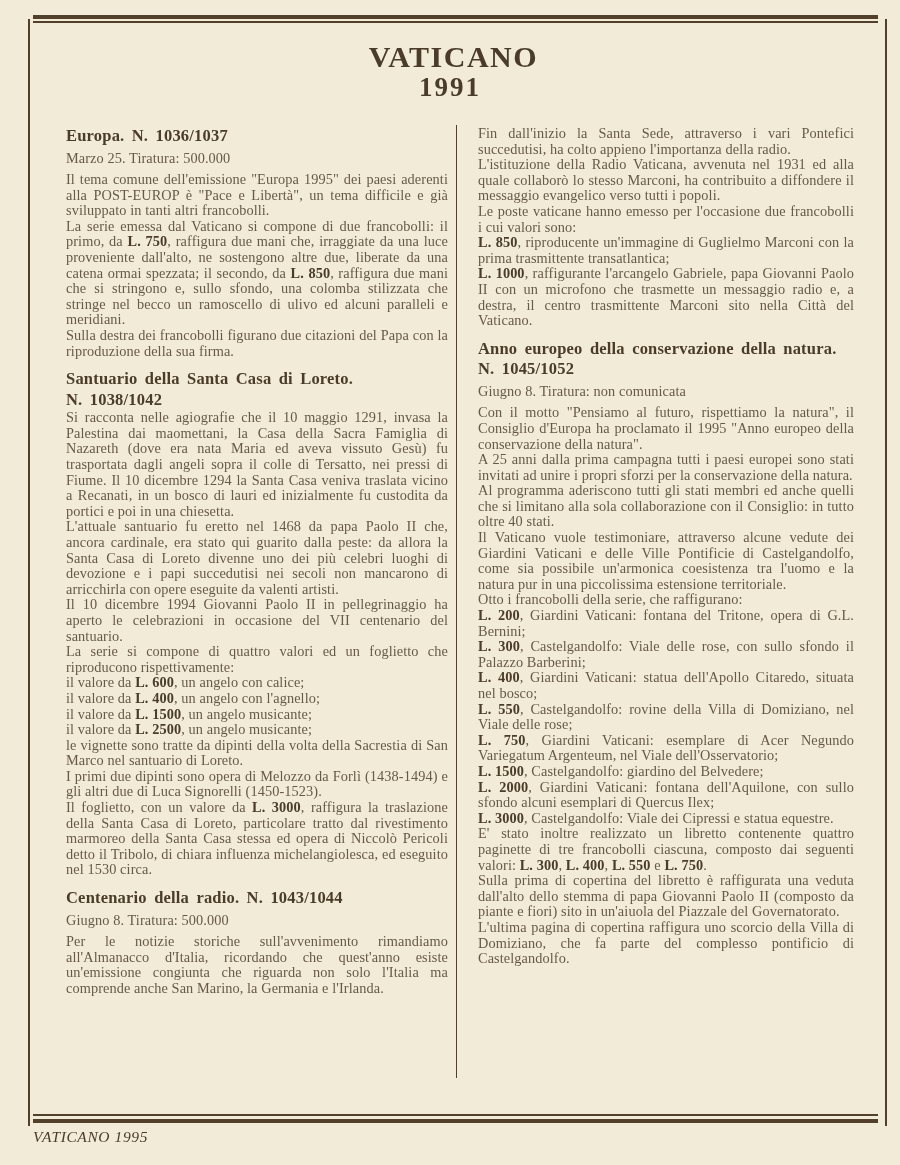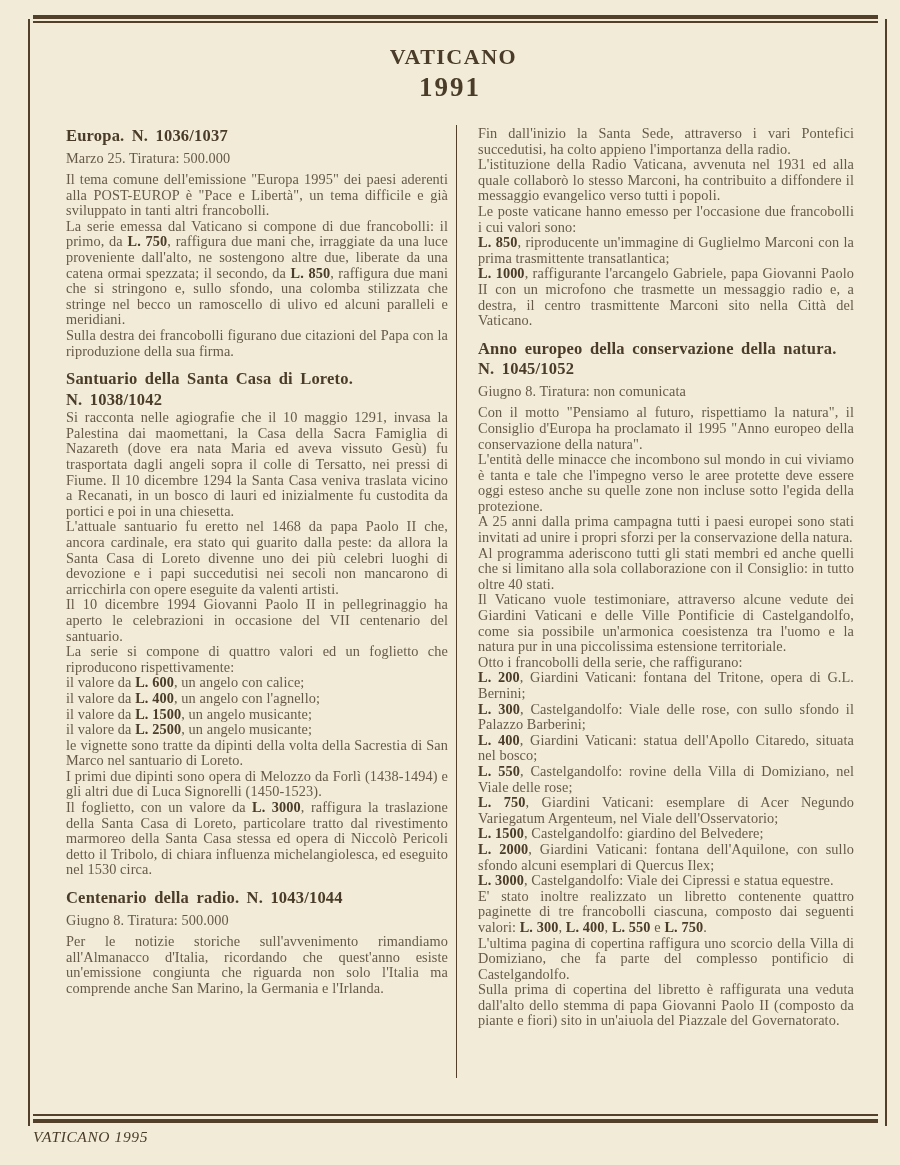--- a/index.html
+++ b/index.html
@@ -13,21 +13,21 @@
   .rule{position:absolute;left:33px;width:845px;background:var(--rule,#52402a);}
   .rule.top-thick{top:15px;height:4px;}
   .rule.top-thin{top:21px;height:2px;}
   .rule.bottom-thin{top:1114px;height:2px;}
   .rule.bottom-thick{top:1119px;height:4px;}
   .vline{position:absolute;width:2px;background:var(--rule,#52402a);}
   .vline.left{left:28px;top:19px;height:1107px;}
   .vline.right{left:885px;top:19px;height:1107px;}
   .vline.center{left:456px;top:125px;height:953px;width:1px;}
   .title-block{position:absolute;top:40px;left:0;width:100%;text-align:center;color:var(--head,#4a3c28);}
-  .title-line1{font-size:22px;font-weight:bold;letter-spacing:1.5px;line-height:33px;padding-left:7px;}
+  .title-line1{font-size:30px;font-weight:bold;letter-spacing:1.5px;line-height:33px;padding-left:7px;}
   .title-line2{font-size:27px;font-weight:bold;letter-spacing:2px;line-height:28px;}
   .col{
     position:absolute;top:126px;text-align:justify;
     font-size:14.3px;line-height:15.6px;letter-spacing:0.1px;
   }
   .col-left{left:66px;width:382px;}
   .col-right{left:478px;width:376px;}
   .sec{margin:0;}
   .sec + .sec{margin-top:10px;}
   .sec-heading{
@@ -93,33 +93,32 @@
         <p class="para">Fin dall'inizio la Santa Sede, attraverso i vari Pontefici succedutisi, ha colto appieno l'importanza della radio.</p>
         <p class="para">L'istituzione della Radio Vaticana, avvenuta nel 1931 ed alla quale collaborò lo stesso Marconi, ha contribuito a diffondere il messaggio evangelico verso tutti i popoli.</p>
         <p class="para">Le poste vaticane hanno emesso per l'occasione due francobolli i cui valori sono:</p>
         <p class="para"><b>L. 850</b>, riproducente un'immagine di Guglielmo Marconi con la prima trasmittente transatlantica;</p>
         <p class="para"><b>L. 1000</b>, raffigurante l'arcangelo Gabriele, papa Giovanni Paolo II con un microfono che trasmette un messaggio radio e, a destra, il centro trasmittente Marconi sito nella Città del Vaticano.</p>
       </section>
       <section class="sec">
         <h2 class="sec-heading">Anno europeo della conservazione della natura.<br>N. 1045/1052</h2>
         <p class="dateline">Giugno 8. Tiratura: non comunicata</p>
         <p class="para">Con il motto "Pensiamo al futuro, rispettiamo la natura", il Consiglio d'Europa ha proclamato il 1995 "Anno europeo della conservazione della natura".</p>
-        <p class="para">L'entità delle minacce che incombono sul mondo in cui viviamo è tanta e tale che l'impegno verso le aree protette deve essere oggi esteso anche su quelle zone non incluse sotto l'egida della protezione.</p>
         <p class="para">A 25 anni dalla prima campagna tutti i paesi europei sono stati invitati ad unire i propri sforzi per la conservazione della natura.</p>
         <p class="para">Al programma aderiscono tutti gli stati membri ed anche quelli che si limitano alla sola collaborazione con il Consiglio: in tutto oltre 40 stati.</p>
         <p class="para">Il Vaticano vuole testimoniare, attraverso alcune vedute dei Giardini Vaticani e delle Ville Pontificie di Castelgandolfo, come sia possibile un'armonica coesistenza tra l'uomo e la natura pur in una piccolissima estensione territoriale.</p>
         <p class="para">Otto i francobolli della serie, che raffigurano:</p>
         <p class="para"><b>L. 200</b>, Giardini Vaticani: fontana del Tritone, opera di G.L. Bernini;</p>
         <p class="para"><b>L. 300</b>, Castelgandolfo: Viale delle rose, con sullo sfondo il Palazzo Barberini;</p>
         <p class="para"><b>L. 400</b>, Giardini Vaticani: statua dell'Apollo Citaredo, situata nel bosco;</p>
         <p class="para"><b>L. 550</b>, Castelgandolfo: rovine della Villa di Domiziano, nel Viale delle rose;</p>
         <p class="para"><b>L. 750</b>, Giardini Vaticani: esemplare di Acer Negundo Variegatum Argenteum, nel Viale dell'Osservatorio;</p>
         <p class="para"><b>L. 1500</b>, Castelgandolfo: giardino del Belvedere;</p>
         <p class="para"><b>L. 2000</b>, Giardini Vaticani: fontana dell'Aquilone, con sullo sfondo alcuni esemplari di Quercus Ilex;</p>
         <p class="para"><b>L. 3000</b>, Castelgandolfo: Viale dei Cipressi e statua equestre.</p>
         <p class="para">E' stato inoltre realizzato un libretto contenente quattro paginette di tre francobolli ciascuna, composto dai seguenti valori: <b>L. 300</b>, <b>L. 400</b>, <b>L. 550</b> e <b>L. 750</b>.</p>
+        <p class="para">Sulla prima di copertina del libretto è raffigurata una veduta dall'alto dello stemma di papa Giovanni Paolo II (composto da piante e fiori) sito in un'aiuola del Piazzale del Governatorato.</p>
         <p class="para">L'ultima pagina di copertina raffigura uno scorcio della Villa di Domiziano, che fa parte del complesso pontificio di Castelgandolfo.</p>
-        <p class="para">Sulla prima di copertina del libretto è raffigurata una veduta dall'alto dello stemma di papa Giovanni Paolo II (composto da piante e fiori) sito in un'aiuola del Piazzale del Governatorato.</p>
       </section>
     </div>
 
   <div class="footer-caption">VATICANO 1995</div>
 </div>
 
 </body></html>

